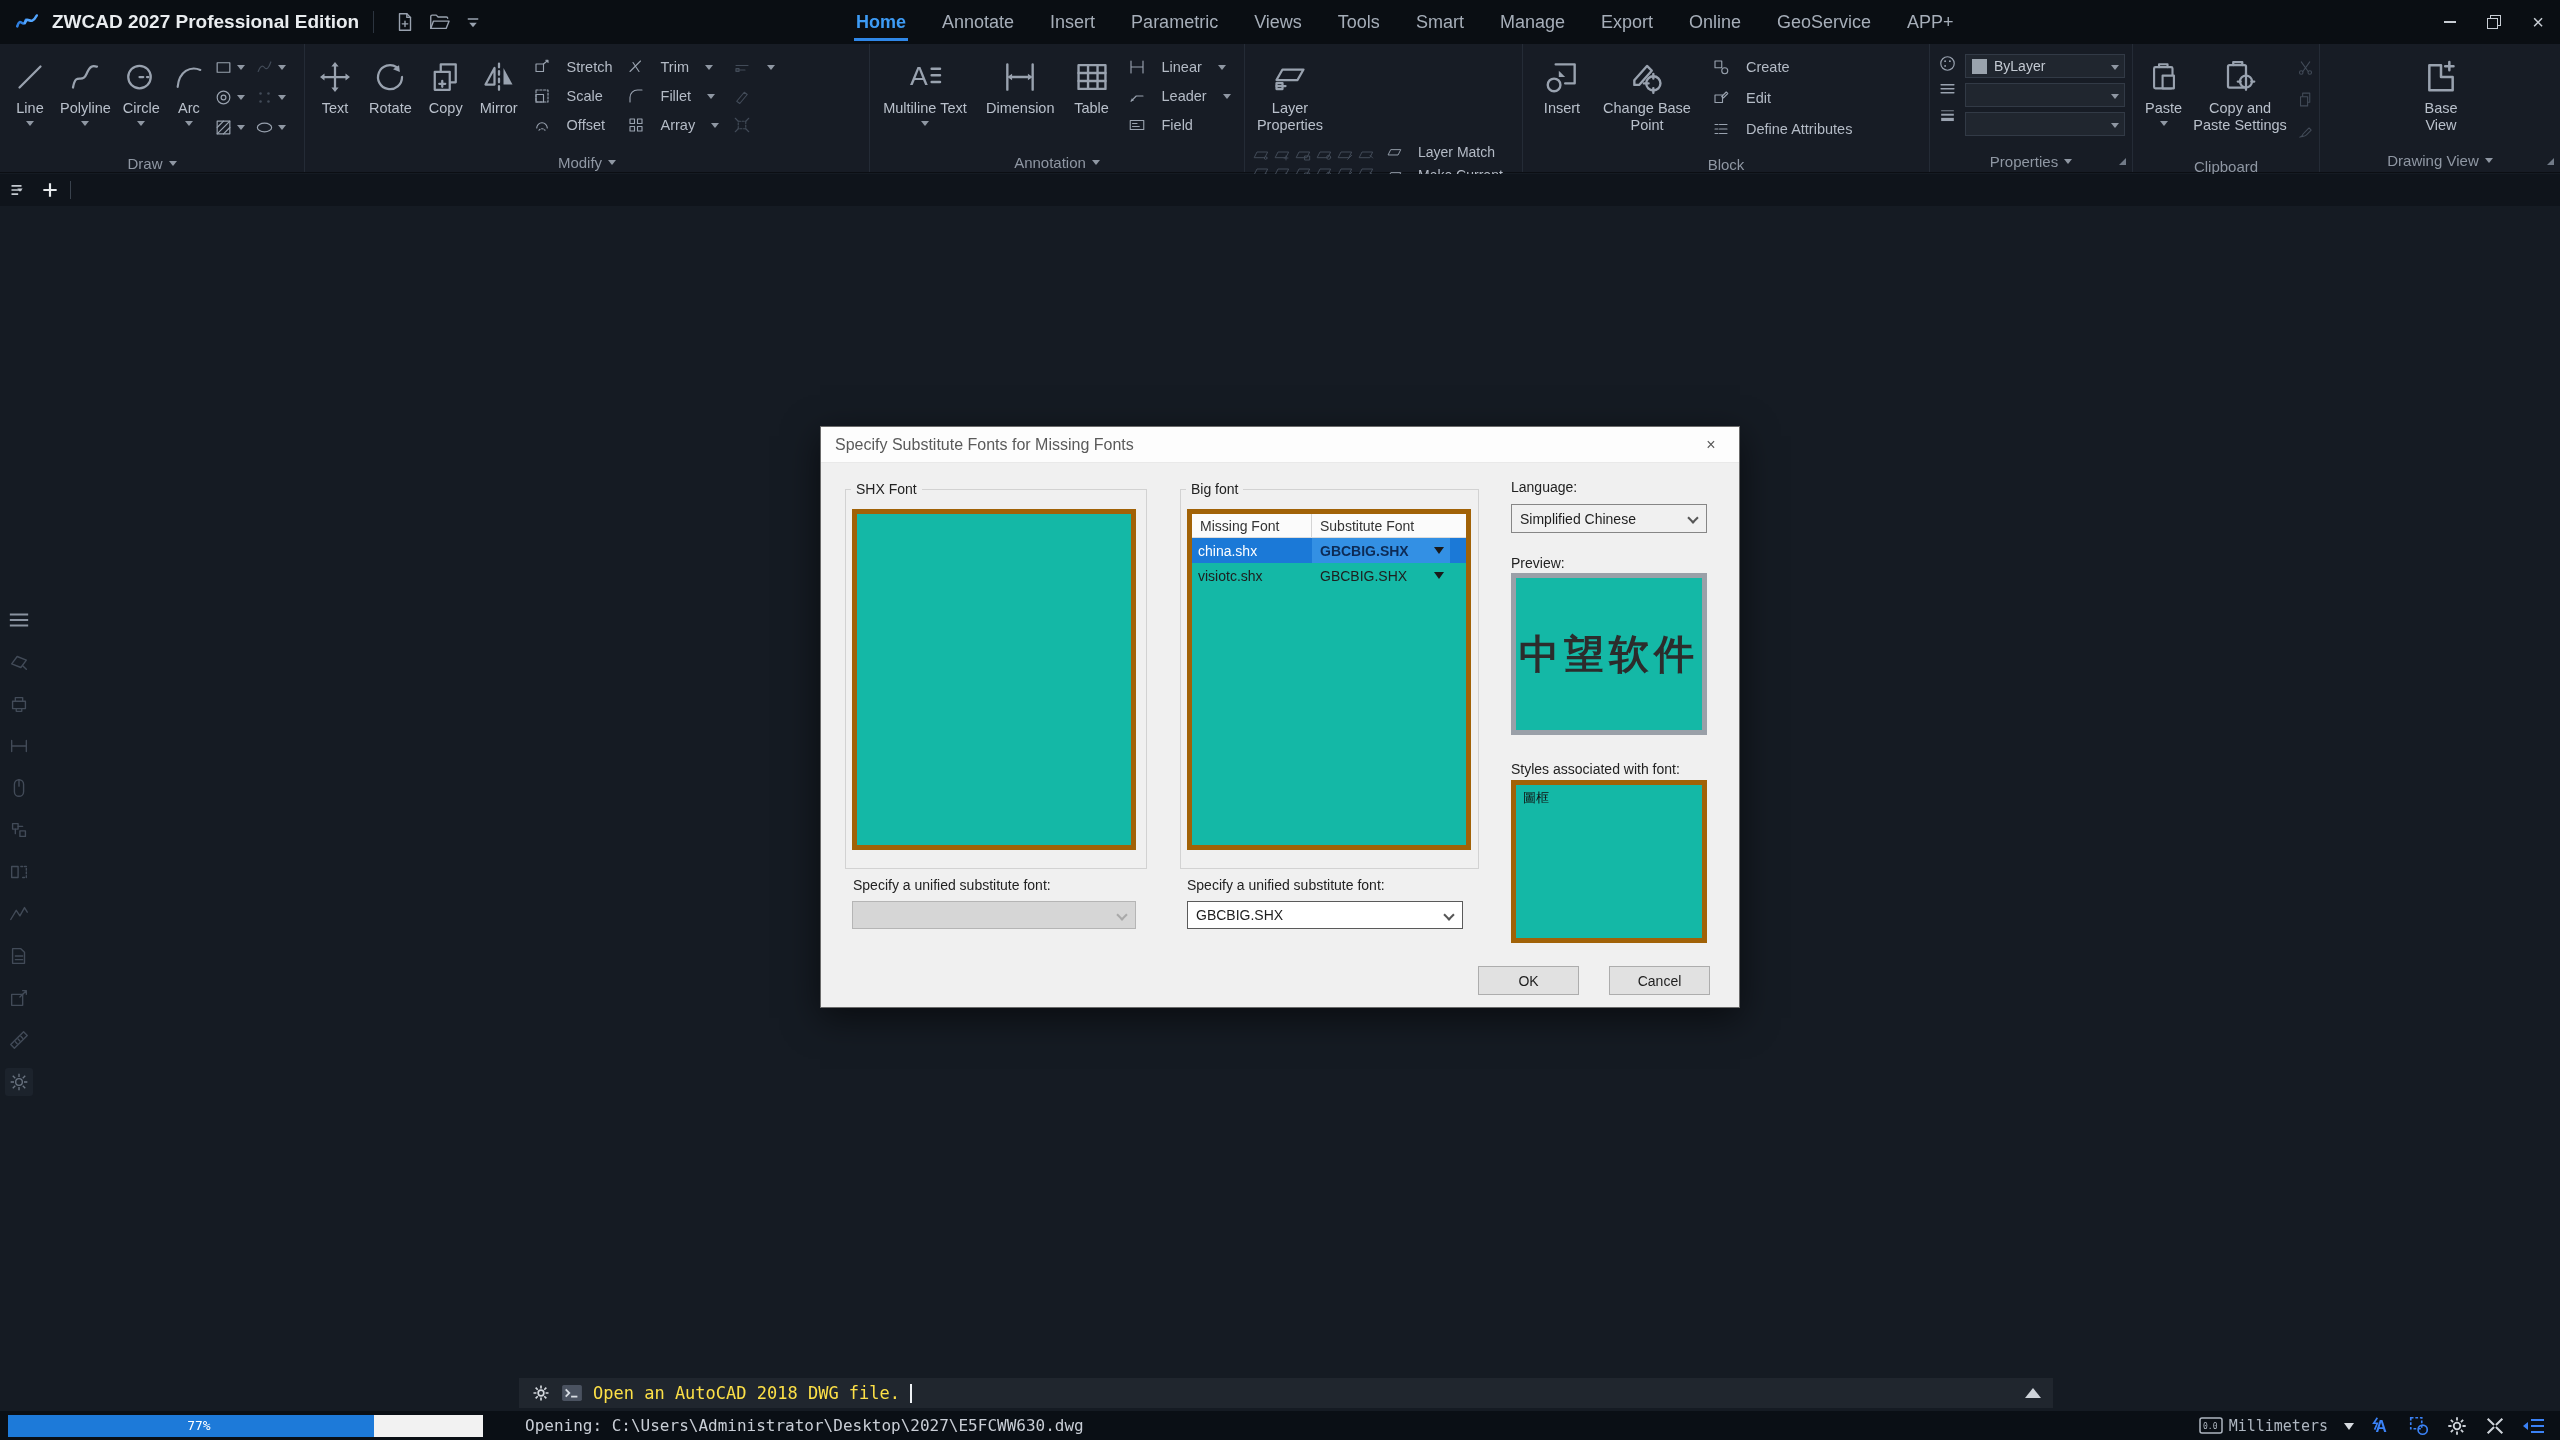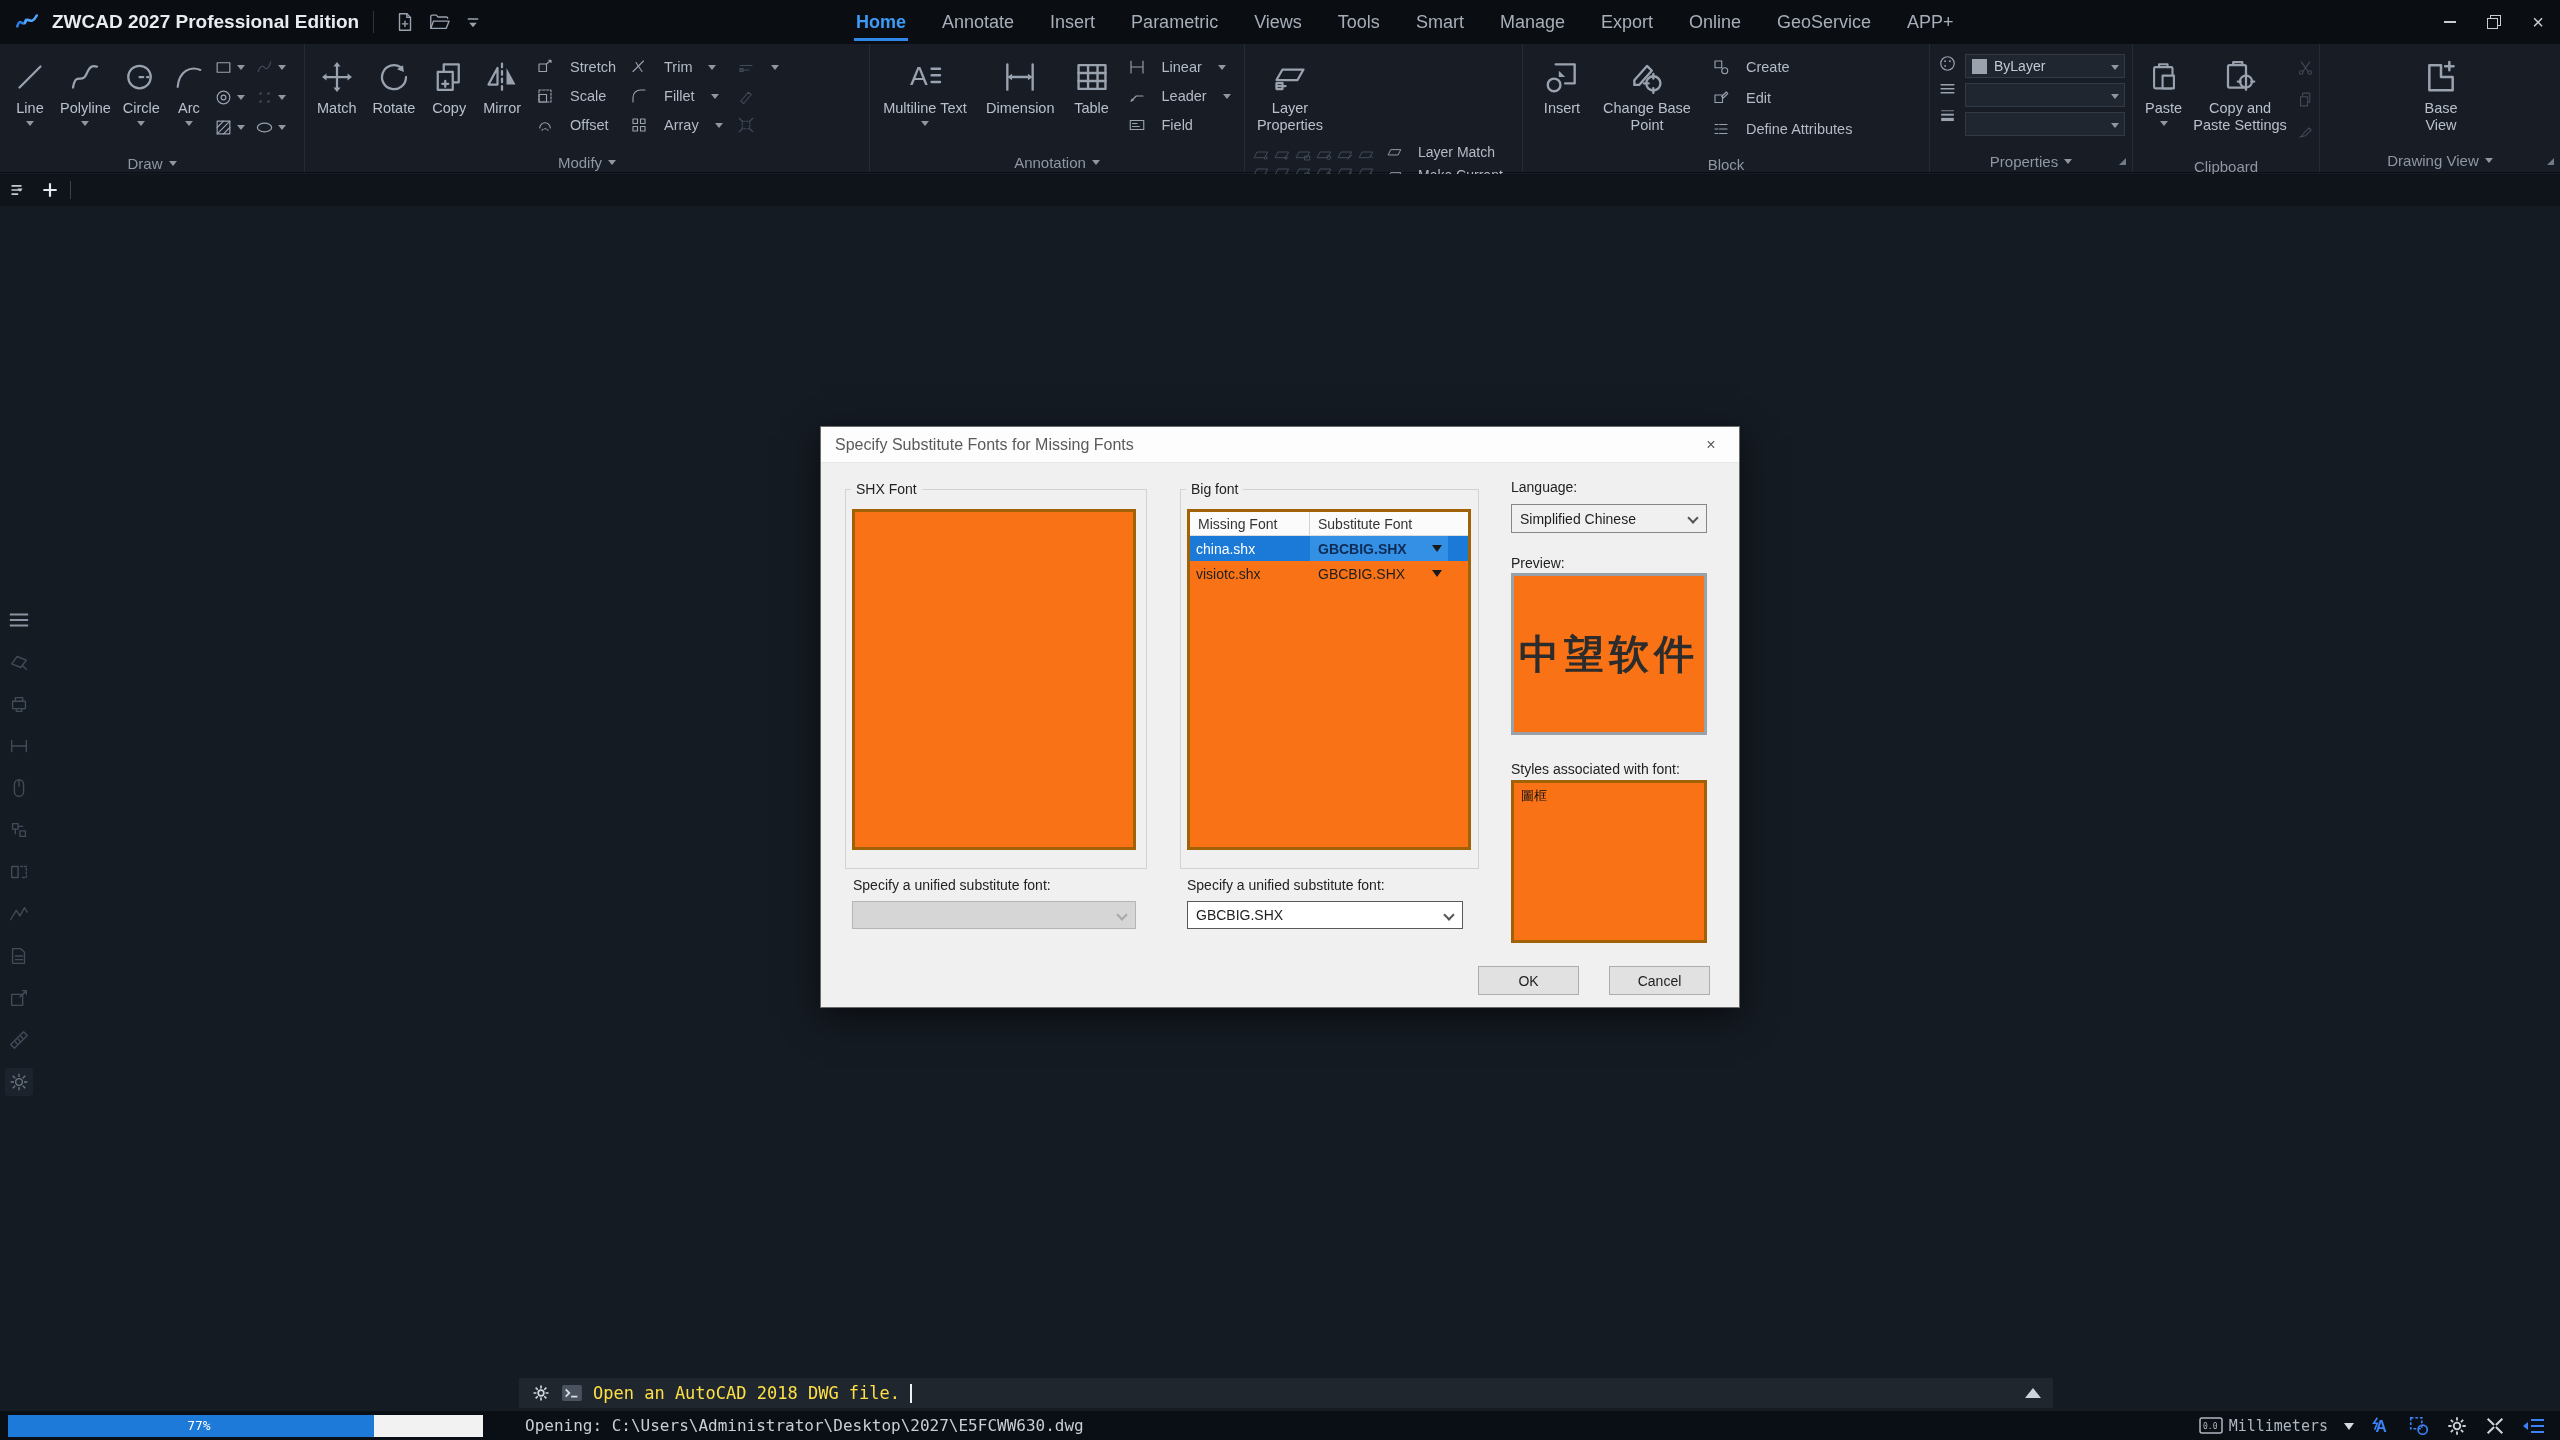--- a/index.html
+++ b/index.html
@@ -68,21 +68,21 @@
   .scar { width:0; height:0; border:5px solid transparent; border-top:7px solid #d7dbe0; margin-top:6px; }
 
   
   .dialog { position:absolute; left:820px; top:426px; width:920px; height:582px; background:#f0f0f0; border:1px solid #6b6b6b; box-shadow:0 10px 34px rgba(0,0,0,.55); font-size:14px; color:#1e1e1e; }
   .dtitle { height:36px; background:#fdfdfd; display:flex; align-items:center; padding:0 14px; border-bottom:1px solid #e9e9e9; }
   .dtitle span { font-size:16px; color:#5a5a5a; }
   .dclose { margin-left:auto; color:#8a8a8a; font-size:22px; width:28px; text-align:center; }
   .dbody { position:relative; height:545px; }
   .gbox { position:absolute; border:1px solid #d2d2d2; }
   .glabel { position:absolute; background:#f0f0f0; padding:0 5px; color:#222; }
-  .lbox { position:absolute; background:#f97316; border:3px solid #a16207; }
+  .lbox { position:absolute; background:#14b8a6; border:5px solid #a16207; }
   .flabel { position:absolute; color:#222; }
   .combo { position:absolute; height:28px; display:flex; align-items:center; padding:0 26px 0 8px; }
   .combo .chev { position:absolute; right:9px; top:9px; width:8px; height:8px; border-right:2px solid #555; border-bottom:2px solid #555; transform:rotate(45deg); }
   .combo.light { background:#f0f0f0; border:1px solid #868686; }
   .combo.white { background:#fff; border:1px solid #5a5a5a; }
   .combo.disabled { background:#d6d6d6; border:1px solid #b5b5b5; }
   .combo.disabled .chev { border-color:#a9a9a9; }
   .thead { display:flex; height:24px; background:#fbfbfb; border-bottom:1px solid #dcdcdc; align-items:center; }
   .thead .hc { padding-left:8px; color:#333; height:100%; display:flex; align-items:center; }
   .trow { display:flex; height:25px; align-items:center; }
@@ -248,21 +248,21 @@
 
   <section class="panel" style="width:565px">
     <div class="pbody" style="gap:8px">
       <div class="lgbtn">
         <span class="ic">
             <svg width="36" height="36" viewBox="0 0 24 24" class="st">
               <path d="M12 4v16M4 12h16"></path>
               <path d="M12 2l-2.4 3h4.8zM12 22l-2.4-3h4.8zM2 12l3-2.4v4.8zM22 12l-3-2.4v4.8z" class="stf"></path>
             </svg>
           </span>
-        <span class="lb">Match</span>
+        <span class="lb">Text</span>
       </div>
       <div class="lgbtn">
         <span class="ic">
             <svg width="36" height="36" viewBox="0 0 24 24" class="st">
               <path d="M16.5 5.5A8 8 0 1 0 20 12"></path>
               <path d="M14 6.8l4-2.6.6 4.4z" class="stf"></path>
             </svg>
           </span>
         <span class="lb">Rotate</span>
       </div>

